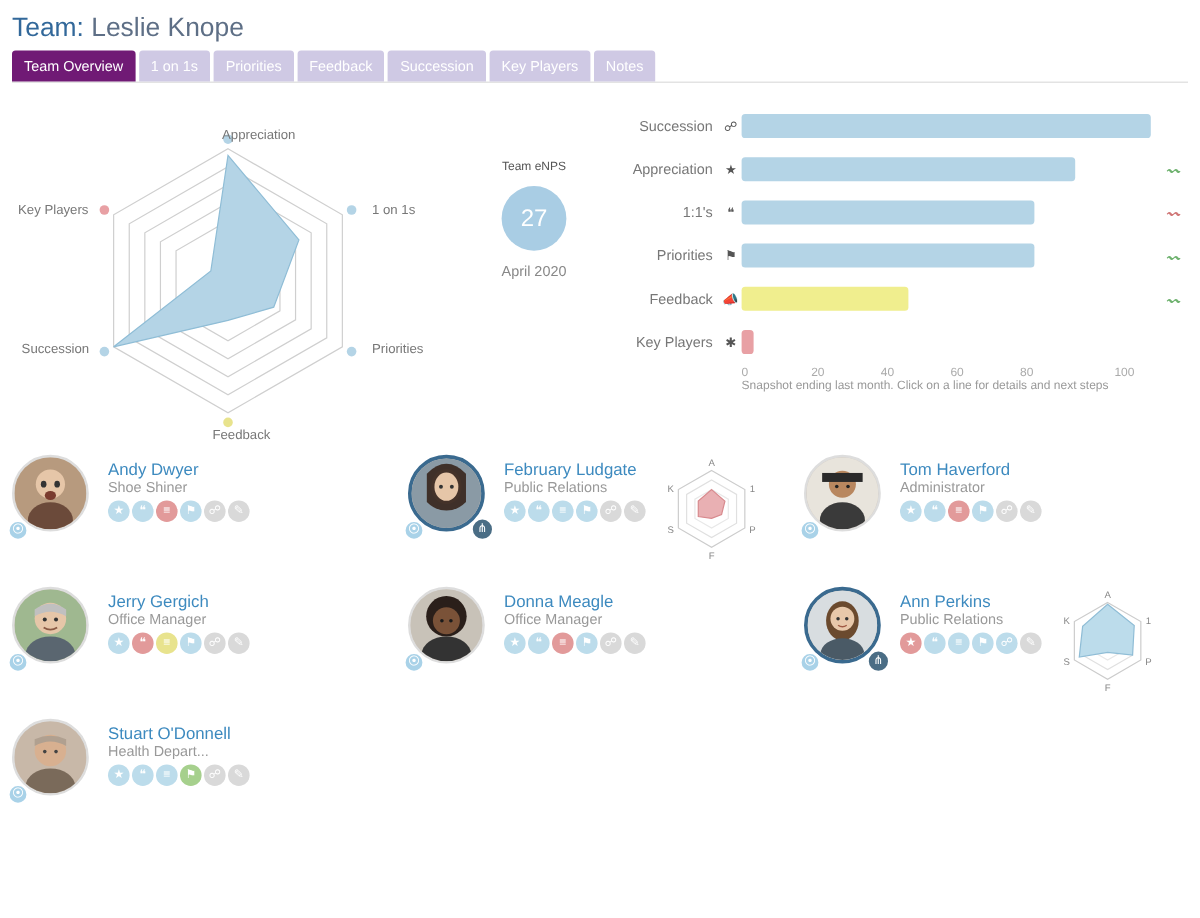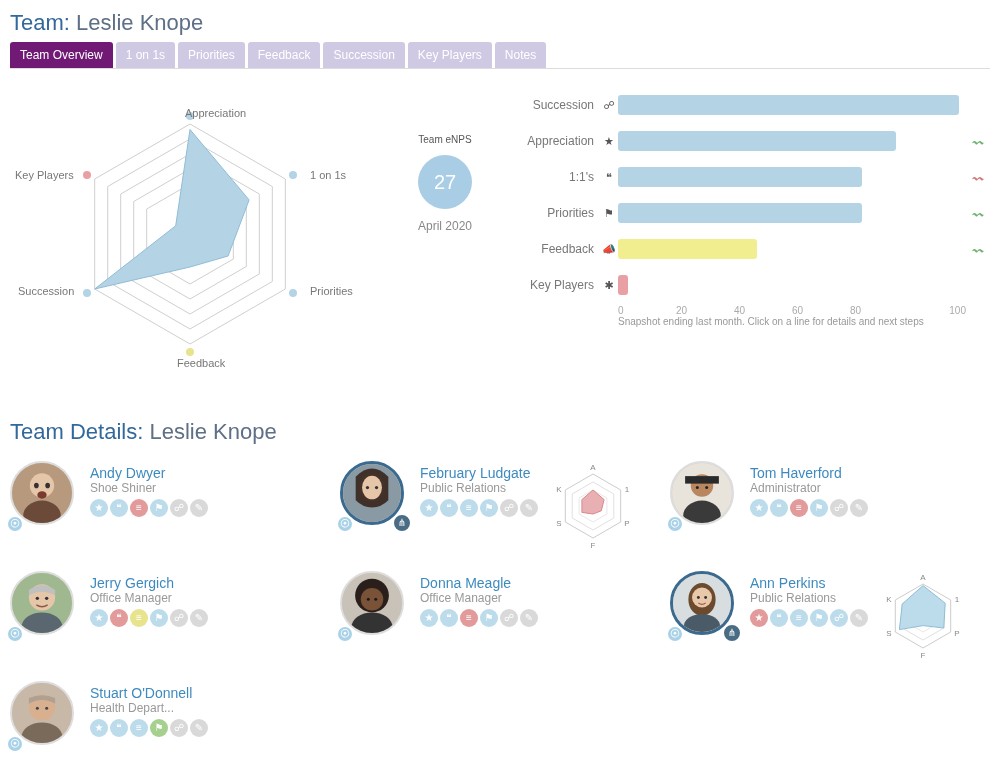--- a/index.html
+++ b/index.html
@@ -172,30 +172,26 @@
             <div class="bar-fill pink" style="width:3%"></div>
           </div>
         <div class="bar-trend"></div>
       </div>
       <div class="bars-axis">
         <span>0</span>
         <span>20</span>
         <span>40</span>
         <span>60</span>
         <span>80</span>
-        <span style="text-align:right">100</span>
+        <span style="text-align:center">100</span>
       </div>
       <div class="bars-note">Snapshot ending last month. Click on a line for details and next steps</div>
     </div>
   </div>
 
-  <h2>
-    <span class="accent">Team Details:</span>
-    <span>Leslie Knope</span>
-  </h2>
 
   <div class="cards">
 
     <div class="card">
       <div class="avatar-wrap">
         <div class="avatar">
           <svg viewBox="0 0 64 64">
               <rect width="64" height="64" fill="#b79a7e"></rect>
               <circle cx="32" cy="24" r="13" fill="#e6c6a8"></circle>
               <ellipse cx="32" cy="56" rx="20" ry="16" fill="#6b4a3a"></ellipse>

